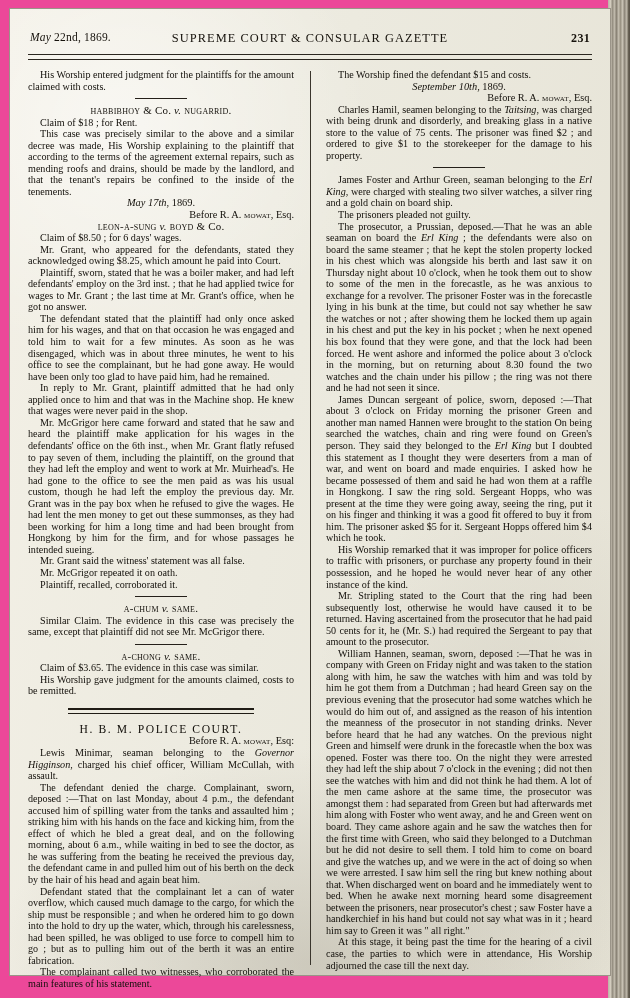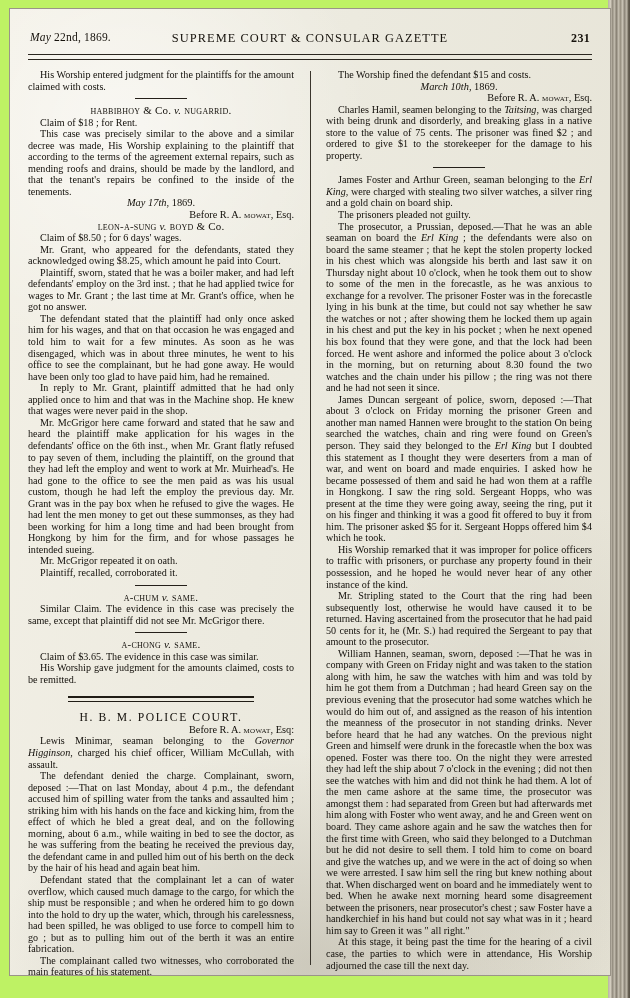--- a/index.html
+++ b/index.html
@@ -12,21 +12,21 @@
     height: 998px;
     overflow: hidden;
     font-family: "Liberation Serif", "DejaVu Serif", serif;
   }
 
   
   #scan {
     position: relative;
     width: 630px;
     height: 998px;
-    background: #bef264;
+    background: #ec4899;
     overflow: hidden;
   }
   #edge-right-stack {
     position: absolute;
     top: 0; right: 0;
     width: 22px; height: 998px;
     background:
       repeating-linear-gradient(90deg,
         #b9b2a4 0px, #d8d2c4 3px,
         #8d8679 4px, #c8c2b4 7px,
@@ -212,41 +212,42 @@
             <p class="para">This case was precisely similar to the above and a similar decree was made, His Worship explaining to the plaintiff that according to the terms of the agreement external repairs, such as mending roofs and drains, should be made by the landlord, and that the tenant's repairs be confined to the inside of the tenements.</p>
             <p class="centered date-head"><span class="ital">May 17th</span><span class="yr">, 1869.</span></p>
             <p class="centered before-head"><span>Before R. A. </span><span class="sc">Mowat</span><span>, Esq.</span></p>
             <p class="centered case-head"><span class="sc">Leon-a-sung</span><span class="ital"> v.</span><span class="sc"> Boyd</span><span> &amp; Co.</span></p>
             <p class="para">Claim of $8.50 ; for 6 days' wages.</p>
             <p class="para">Mr. Grant, who appeared for the defendants, stated they acknowledged owing $8.25, which amount he paid into Court.</p>
             <p class="para">Plaintiff, sworn, stated that he was a boiler maker, and had left defendants' employ on the 3rd inst. ; that he had applied twice for wages to Mr. Grant ; the last time at Mr. Grant's office, when he got no answer.</p>
             <p class="para">The defendant stated that the plaintiff had only once asked him for his wages, and that on that occasion he was engaged and told him to wait for a few minutes. As soon as he was disengaged, which was in about three minutes, he went to his office to see the complainant, but he had gone away. He would have been only too glad to have paid him, had he remained.</p>
             <p class="para">In reply to Mr. Grant, plaintiff admitted that he had only applied once to him and that was in the Machine shop. He knew that wages were never paid in the shop.</p>
             <p class="para">Mr. McGrigor here came forward and stated that he saw and heard the plaintiff make application for his wages in the defendants' office on the 6th inst., when Mr. Grant flatly refused to pay seven of them, including the plaintiff, on the ground that they had left the employ and went to work at Mr. Muirhead's. He had gone to the office to see the men paid as was his usual custom, though he had left the employ the previous day. Mr. Grant was in the pay box when he refused to give the wages. He had lent the men money to get out these summonses, as they had been working for him a long time and had been brought from Hongkong by him for the firm, and for whose passages he intended sueing.</p>
+            <p class="para">Mr. Grant said the witness' statement was all false.</p>
             <p class="para">Mr. McGrigor repeated it on oath.</p>
             <p class="para">Plaintiff, recalled, corroborated it.</p>
             <div class="short-rule"></div>
             <p class="centered case-head"><span class="sc">A-chum</span><span class="ital"> v.</span><span class="sc"> Same.</span></p>
             <p class="para">Similar Claim. The evidence in this case was precisely the same, except that plaintiff did not see Mr. McGrigor there.</p>
             <div class="short-rule"></div>
             <p class="centered case-head"><span class="sc">A-chong</span><span class="ital"> v.</span><span class="sc"> Same.</span></p>
             <p class="para">Claim of $3.65. The evidence in this case was similar.</p>
             <p class="para">His Worship gave judgment for the amounts claimed, costs to be remitted.</p>
             <div class="thick-rule"></div>
             <p class="section-head">H. B. M. POLICE COURT.</p>
             <p class="centered before-head"><span>Before R. A. </span><span class="sc">Mowat</span><span>, Esq:</span></p>
             <p class="para"><span>Lewis Minimar, seaman belonging to the </span><span class="ital">Governor Higginson</span><span>, charged his chief officer, William McCullah, with assault.</span></p>
             <p class="para">The defendant denied the charge. Complainant, sworn, deposed :—That on last Monday, about 4 p.m., the defendant accused him of spilling water from the tanks and assaulted him ; striking him with his hands on the face and kicking him, from the effect of which he bled a great deal, and on the following morning, about 6 a.m., while waiting in bed to see the doctor, as he was suffering from the beating he received the previous day, the defendant came in and pulled him out of his berth on the deck by the hair of his head and again beat him.</p>
             <p class="para">Defendant stated that the complainant let a can of water overflow, which caused much damage to the cargo, for which the ship must be responsible ; and when he ordered him to go down into the hold to dry up the water, which, through his carelessness, had been spilled, he was obliged to use force to compell him to go ; but as to pulling him out of the berth it was an entire fabrication.</p>
             <p class="para">The complainant called two witnesses, who corroborated the main features of his statement.</p>
           </div>
         <div class="col-divider"></div>
         <div class="col col-right" id="col-right">
             <p class="para">The Worship fined the defendant $15 and costs.</p>
-            <p class="centered date-head"><span class="ital">March 10th</span><span class="yr">, 1869.</span></p>
+            <p class="centered date-head"><span class="ital">September 10th</span><span class="yr">, 1869.</span></p>
             <p class="centered before-head"><span>Before R. A. </span><span class="sc">Mowat</span><span>, Esq.</span></p>
             <p class="para"><span>Charles Hamil, seamen belonging to the </span><span class="ital">Taitsing</span><span>, was charged with being drunk and disorderly, and breaking glass in a native store to the value of 75 cents. The prisoner was fined $2 ; and ordered to give $1 to the storekeeper for the damage to his property.</span></p>
             <div class="short-rule"></div>
             <p class="para"><span>James Foster and Arthur Green, seaman belonging to the </span><span class="ital">Erl King</span><span>, were charged with stealing two silver watches, a silver ring and a gold chain on board ship.</span></p>
             <p class="para">The prisoners pleaded not guilty.</p>
             <p class="para"><span>The prosecutor, a Prussian, deposed.—That he was an able seaman on board the </span><span class="ital">Erl King</span><span> ; the defendants were also on board the same steamer ; that he kept the stolen property locked in his chest which was alongside his berth and last saw it on Thursday night about 10 o'clock, when he took them out to show to some of the men in the forecastle, as he was anxious to exchange for a revolver. The prisoner Foster was in the forecastle lying in his bunk at the time, but could not say whether he saw the watches or not ; after showing them he locked them up again in his chest and put the key in his pocket ; when he next opened his box found that they were gone, and that the lock had been forced. He went ashore and informed the police about 3 o'clock in the morning, but on returning about 8.30 found the two watches and the chain under his pillow ; the ring was not there and he had not seen it since.</span></p>
             <p class="para"><span>James Duncan sergeant of police, sworn, deposed :—That about 3 o'clock on Friday morning the prisoner Green and another man named Hannen were brought to the station On being searched the watches, chain and ring were found on Green's person. They said they belonged to the </span><span class="ital">Erl King</span><span> but I doubted this statement as I thought they were deserters from a man of war, and went on board and made enquiries. I asked how he became possessed of them and said he had won them at a raffle in Hongkong. I saw the ring sold. Sergeant Hopps, who was present at the time they were going away, seeing the ring, put it on his finger and thinking it was a good fit offered to buy it from him. The prisoner asked $5 for it. Sergeant Hopps offered him $4 which he took.</span></p>
             <p class="para">His Worship remarked that it was improper for police officers to traffic with prisoners, or purchase any property found in their possession, and he hoped he would never hear of any other instance of the kind.</p>
             <p class="para">Mr. Stripling stated to the Court that the ring had been subsequently lost, otherwise he would have caused it to be returned. Having ascertained from the prosecutor that he had paid 50 cents for it, he (Mr. S.) had required the Sergeant to pay that amount to the prosecutor.</p>
             <p class="para">William Hannen, seaman, sworn, deposed :—That he was in company with Green on Friday night and was taken to the station along with him, he saw the watches with him and was told by him he got them from a Dutchman ; had heard Green say on the previous evening that the prosecutor had some watches which he would do him out of, and assigned as the reason of his intention the meanness of the prosecutor in not standing drinks. Never before heard that he had any watches. On the previous night Green and himself were drunk in the forecastle when the box was opened. Foster was there too. On the night they were arrested they had left the ship about 7 o'clock in the evening ; did not then see the watches with him and did not think he had them. A lot of the men came ashore at the same time, the prosecutor was amongst them : had separated from Green but had afterwards met him along with Foster who went away, and he and Green went on board. They came ashore again and he saw the watches then for the first time with Green, who said they belonged to a Dutchman but he did not desire to sell them. I told him to come on board and give the watches up, and we were in the act of doing so when we were arrested. I saw him sell the ring but knew nothing about that. When discharged went on board and he immediately went to bed. When he awake next morning heard some disagreement between the prisoners, near prosecutor's chest ; saw Foster have a handkerchief in his hand but could not say what was in it ; heard him say to Green it was " all right."</p>

